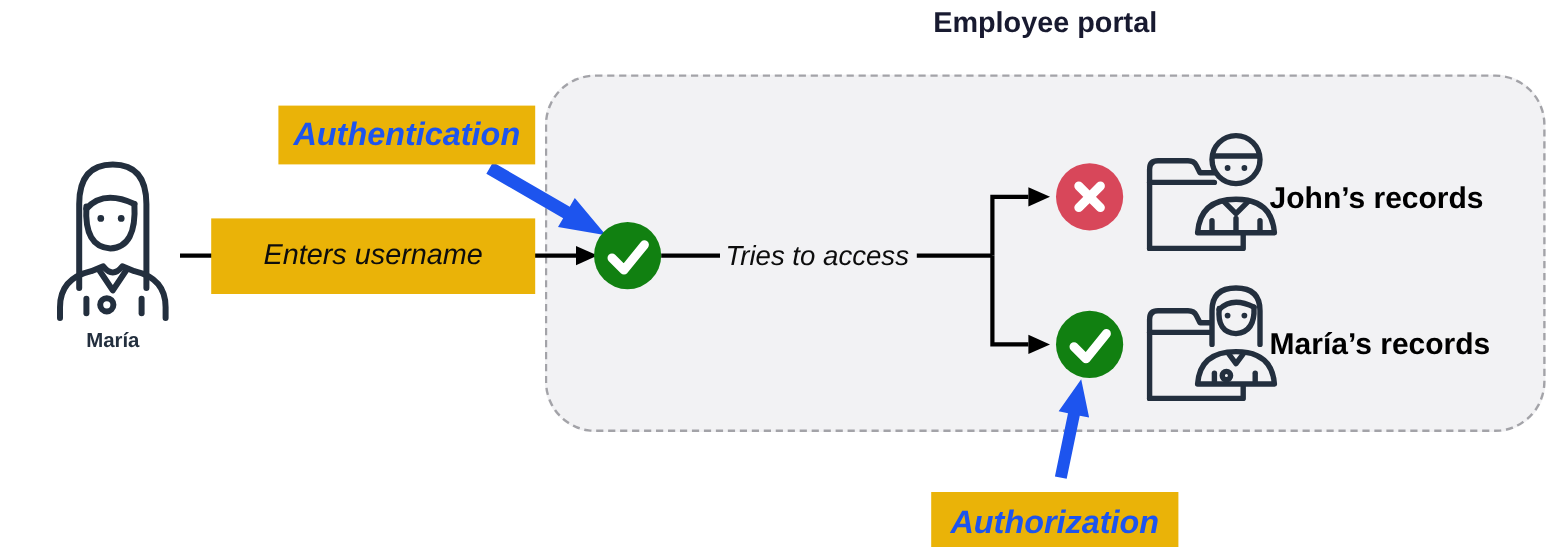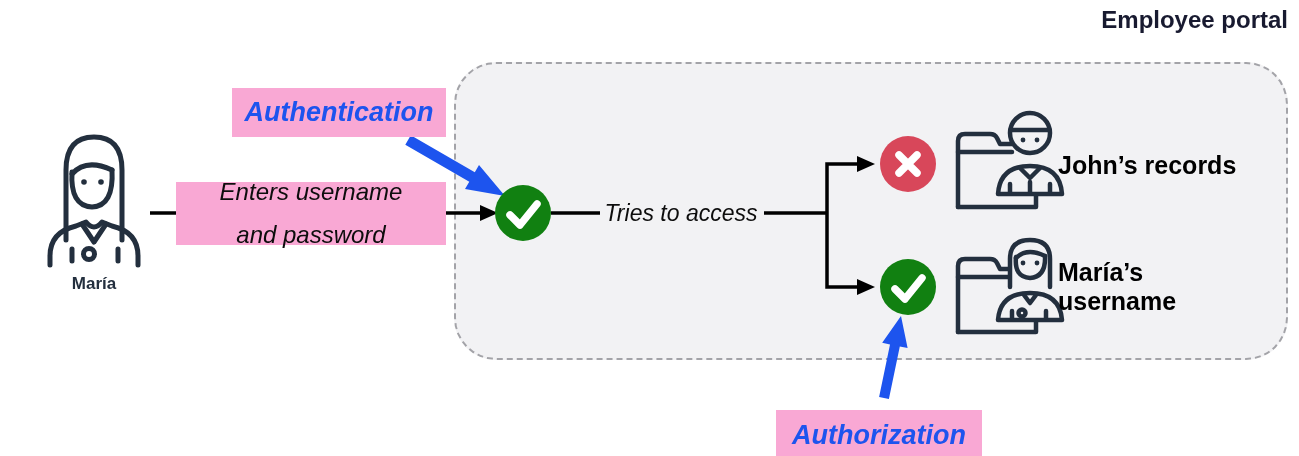--- a/index.html
+++ b/index.html
@@ -6,26 +6,26 @@
   html,body { background:#ffffff; }
   body { font-family:"Liberation Sans", sans-serif; }
   .canvas {
     position:relative; width:1299px; height:456px; background:#ffffff; overflow:hidden;
   }
   .portal {
     position:absolute; left:454px; top:62px; width:834px; height:298px;
     background:#f2f2f4; border:2px dashed #a3a3a8; border-radius:42px; z-index:1;
   }
   .portal-title {
-    position:absolute; left:454px; top:6px; width:834px; text-align:right;
+    position:absolute; left:454px; top:6px; width:834px; text-align:center;
     font-size:24px; font-weight:bold; color:#181a30; z-index:3;
   }
   .connectors { position:absolute; left:0; top:0; width:1299px; height:456px; z-index:2; }
   .label-box {
-    position:absolute; background:#f9a8d4; display:flex; align-items:center;
+    position:absolute; background:#eab308; display:flex; align-items:center;
     justify-content:center; text-align:center; z-index:3;
   }
   .blue-callout { font-size:27px; font-weight:bold; font-style:italic; color:#1d54ee; }
   .credentials { left:176px; top:182px; width:270px; height:63px;
     font-size:24px; font-style:italic; color:#0d0d0d; line-height:1.27; flex-direction:column;gap:12px; }
   .auth-box  { left:232px; top:88px;  width:214px; height:49px; }
   .authz-box { left:776px; top:410px; width:206px; height:50px; }
   .tries {
     position:absolute; left:595px; top:198px; width:172px; height:30px;
     display:flex; align-items:center; justify-content:center;
@@ -92,21 +92,20 @@
       <line x1="90" y1="133" x2="90" y2="145"></line>
     </g>
     <circle cx="56" cy="66" r="2.8" fill="#232f3e"></circle>
     <circle cx="73" cy="66" r="2.8" fill="#232f3e"></circle>
   </svg>
   <div class="actor-name">María</div>
 
   <div class="label-box auth-box blue-callout">Authentication</div>
   <div class="label-box credentials">
     <span>Enters username</span>
-    <span>and password</span>
   </div>
   <div class="tries">Tries to access</div>
   <div class="label-box authz-box blue-callout">Authorization</div>
 
   <div class="badge green badge-check1">
     <svg width="56" height="56" viewBox="0 0 56 56">
       <path d="M15 30 L25 40 L42 19" fill="none" stroke="#fff" stroke-width="7.5" stroke-linecap="round" stroke-linejoin="round"></path>
     </svg>
   </div>
   <div class="badge red badge-x">
@@ -150,15 +149,15 @@
       <path d="M76 66 L82 74 L88 66"></path>
       <line x1="64" y1="82" x2="64" y2="89"></line>
       <circle cx="74" cy="84" r="3.5"></circle>
       <line x1="98" y1="82" x2="98" y2="89"></line>
     </g>
     <circle cx="75" cy="34" r="2.4" fill="#232f3e"></circle>
     <circle cx="89" cy="34" r="2.4" fill="#232f3e"></circle>
   </svg>
 
   <div class="record-label record-john">John’s records</div>
-  <div class="record-label record-maria">María’s username</div>
+  <div class="record-label record-maria">María’s records</div>
 
 </div>
 
 </body></html>

